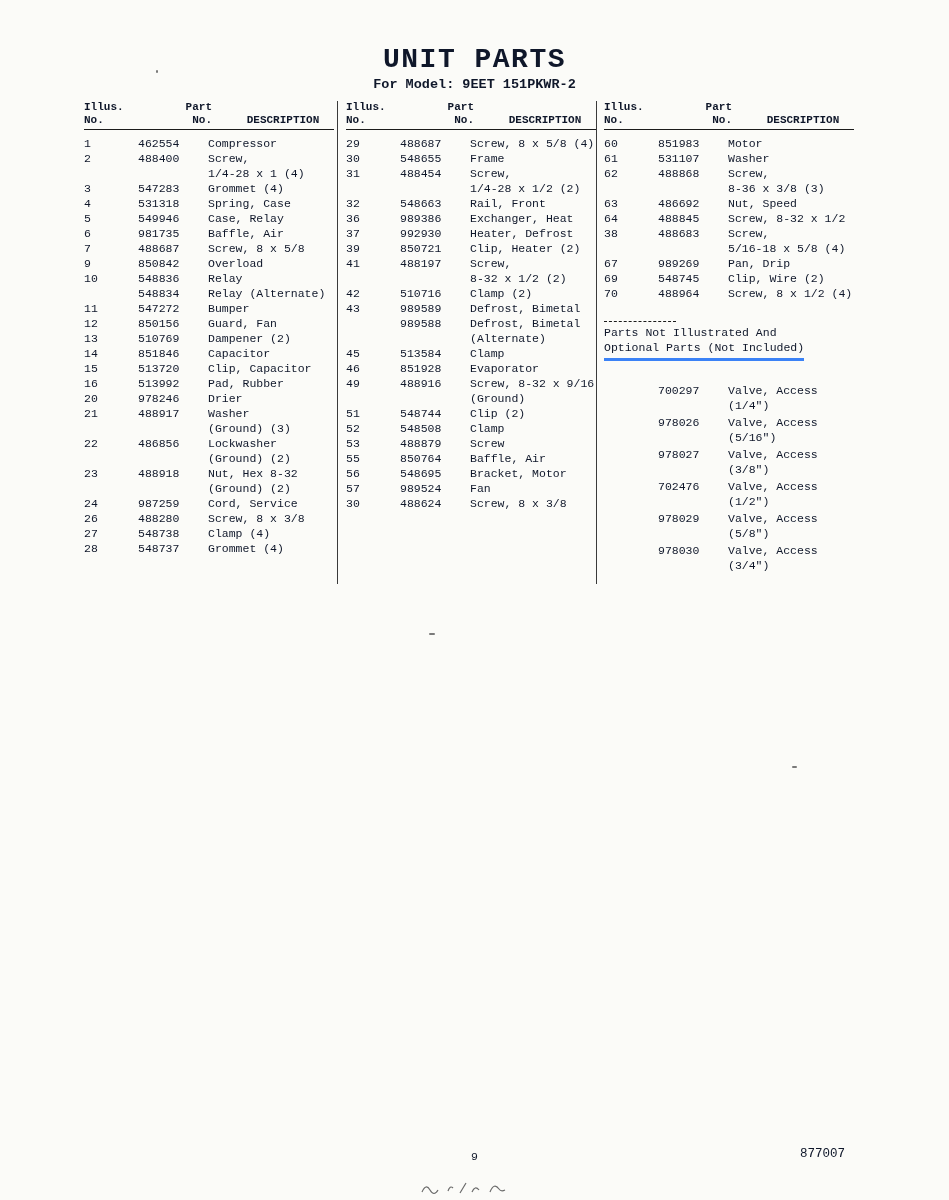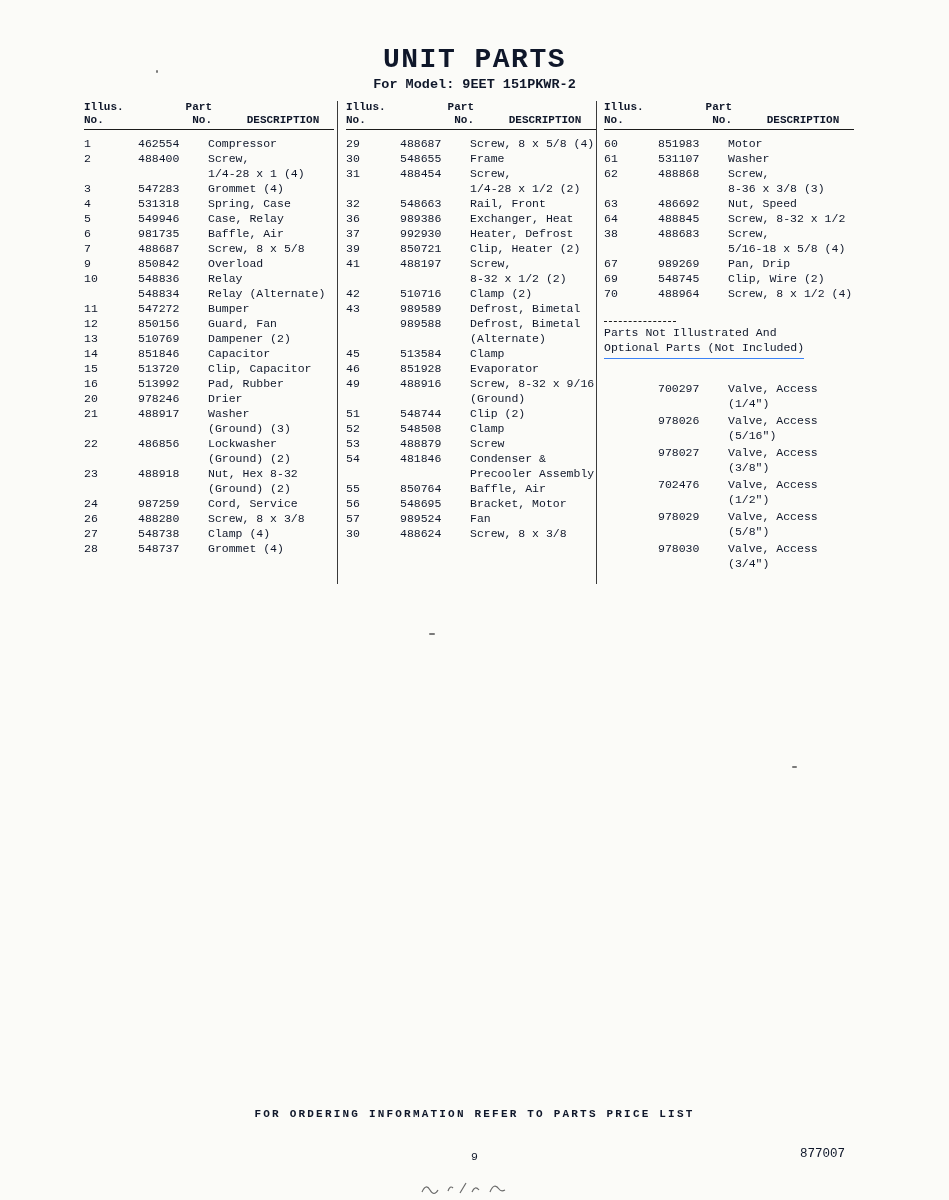--- a/index.html
+++ b/index.html
@@ -35,21 +35,21 @@
   .ch-desc { display:flex; align-items:flex-end; justify-content:center; }
 
   .rows { margin-top:6px; }
   .prow { display:grid; grid-template-columns:46px 62px 1fr; column-gap:8px; }
   .c-desc { white-space:pre-line; }
 
   
   .ni { margin-top:24px; position:relative; }
   .ni-head {
     display:inline-block; font-size:11.5px; line-height:15px;
-    border-bottom:1px solid #3b82f6; padding-bottom:3px; position:relative;
+    border-bottom:3px solid #3b82f6; padding-bottom:3px; position:relative;
     min-width:180px;
   }
   .ni-head::before {
     content:""; position:absolute; top:-4px; left:0; width:72px;
     border-top:1px dashed #1b1b1b;
   }
   .ni-head span { display:block; }
   .ni-rows { margin-top:22px; }
   .ni-row { margin-bottom:2px; }
 
@@ -320,26 +320,20 @@
           <span class="c-illus">52</span>
           <span class="c-part">548508</span>
           <span class="c-desc">Clamp</span>
         </div>
         <div class="prow">
           <span class="c-illus">53</span>
           <span class="c-part">488879</span>
           <span class="c-desc">Screw</span>
         </div>
         <div class="prow">
-          <span class="c-illus">54</span>
-          <span class="c-part">481846</span>
-          <span class="c-desc">Condenser &amp;
-Precooler Assembly</span>
-        </div>
-        <div class="prow">
           <span class="c-illus">55</span>
           <span class="c-part">850764</span>
           <span class="c-desc">Baffle, Air</span>
         </div>
         <div class="prow">
           <span class="c-illus">56</span>
           <span class="c-part">548695</span>
           <span class="c-desc">Bracket, Motor</span>
         </div>
         <div class="prow">
@@ -460,21 +454,20 @@
           <div class="prow ni-row">
             <span class="c-illus"></span>
             <span class="c-part">978030</span>
             <span class="c-desc">Valve, Access
 (3/4")</span>
           </div>
         </div>
     </div>
   </section>
 
-  <div class="footer-note">FOR ORDERING INFORMATION REFER TO PARTS PRICE LIST</div>
   <div class="page-num">9</div>
   <div class="doc-num">877007</div>
 
   <div class="scribble">
     <svg width="90" height="16" viewBox="0 0 90 16" aria-hidden="true">
       <path d="M2 12 q4 -9 8 -2 t8 0 M28 11 q2 -6 5 -3 M40 13 l6 -10 M52 12 q3 -7 7 -2 M70 12 q4 -10 9 -3 q2 3 6 1" fill="none" stroke="#6b6b6b" stroke-width="1.2"></path>
     </svg>
   </div>
 
   <div class="artifact" id="art-1"></div>

